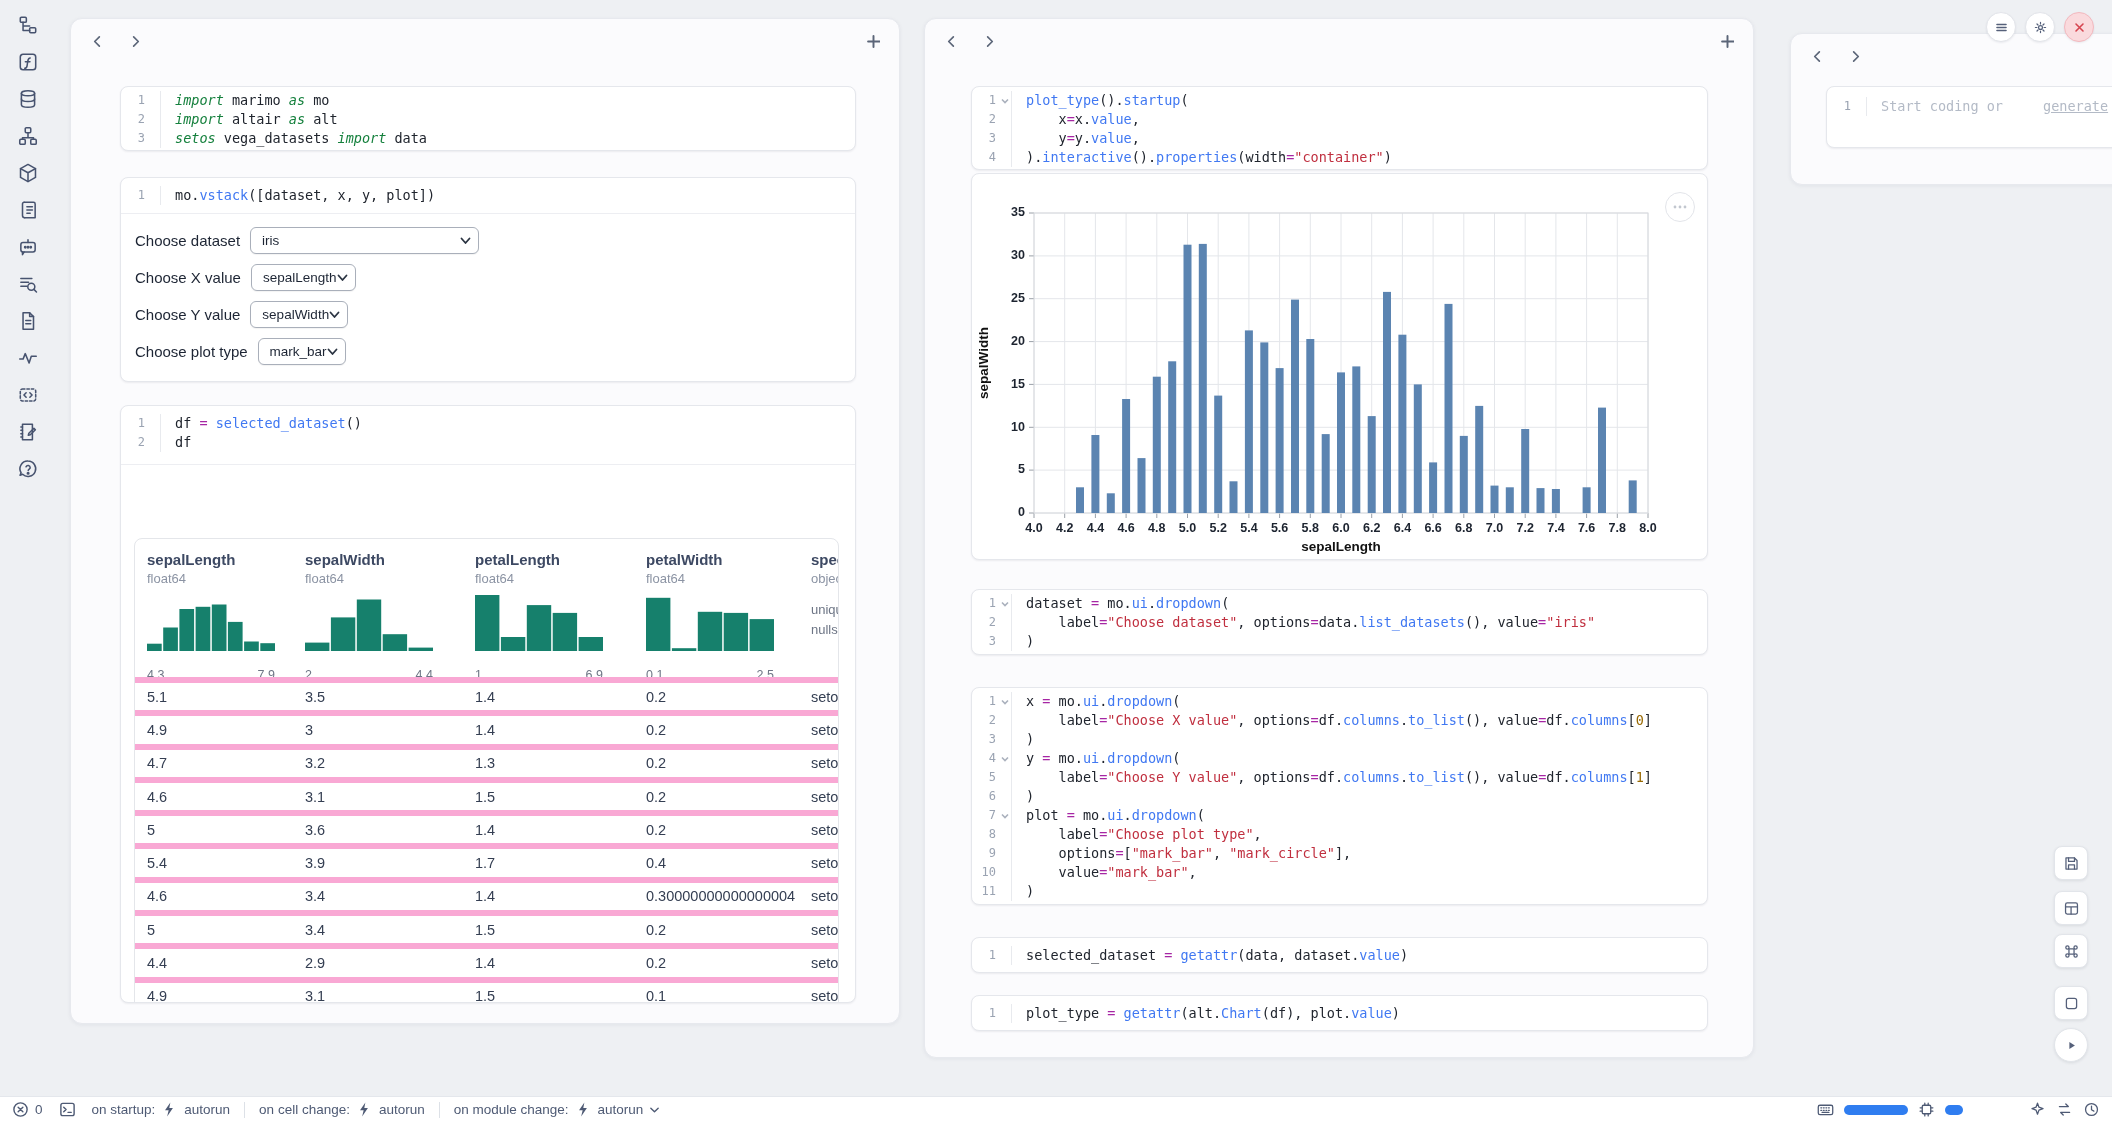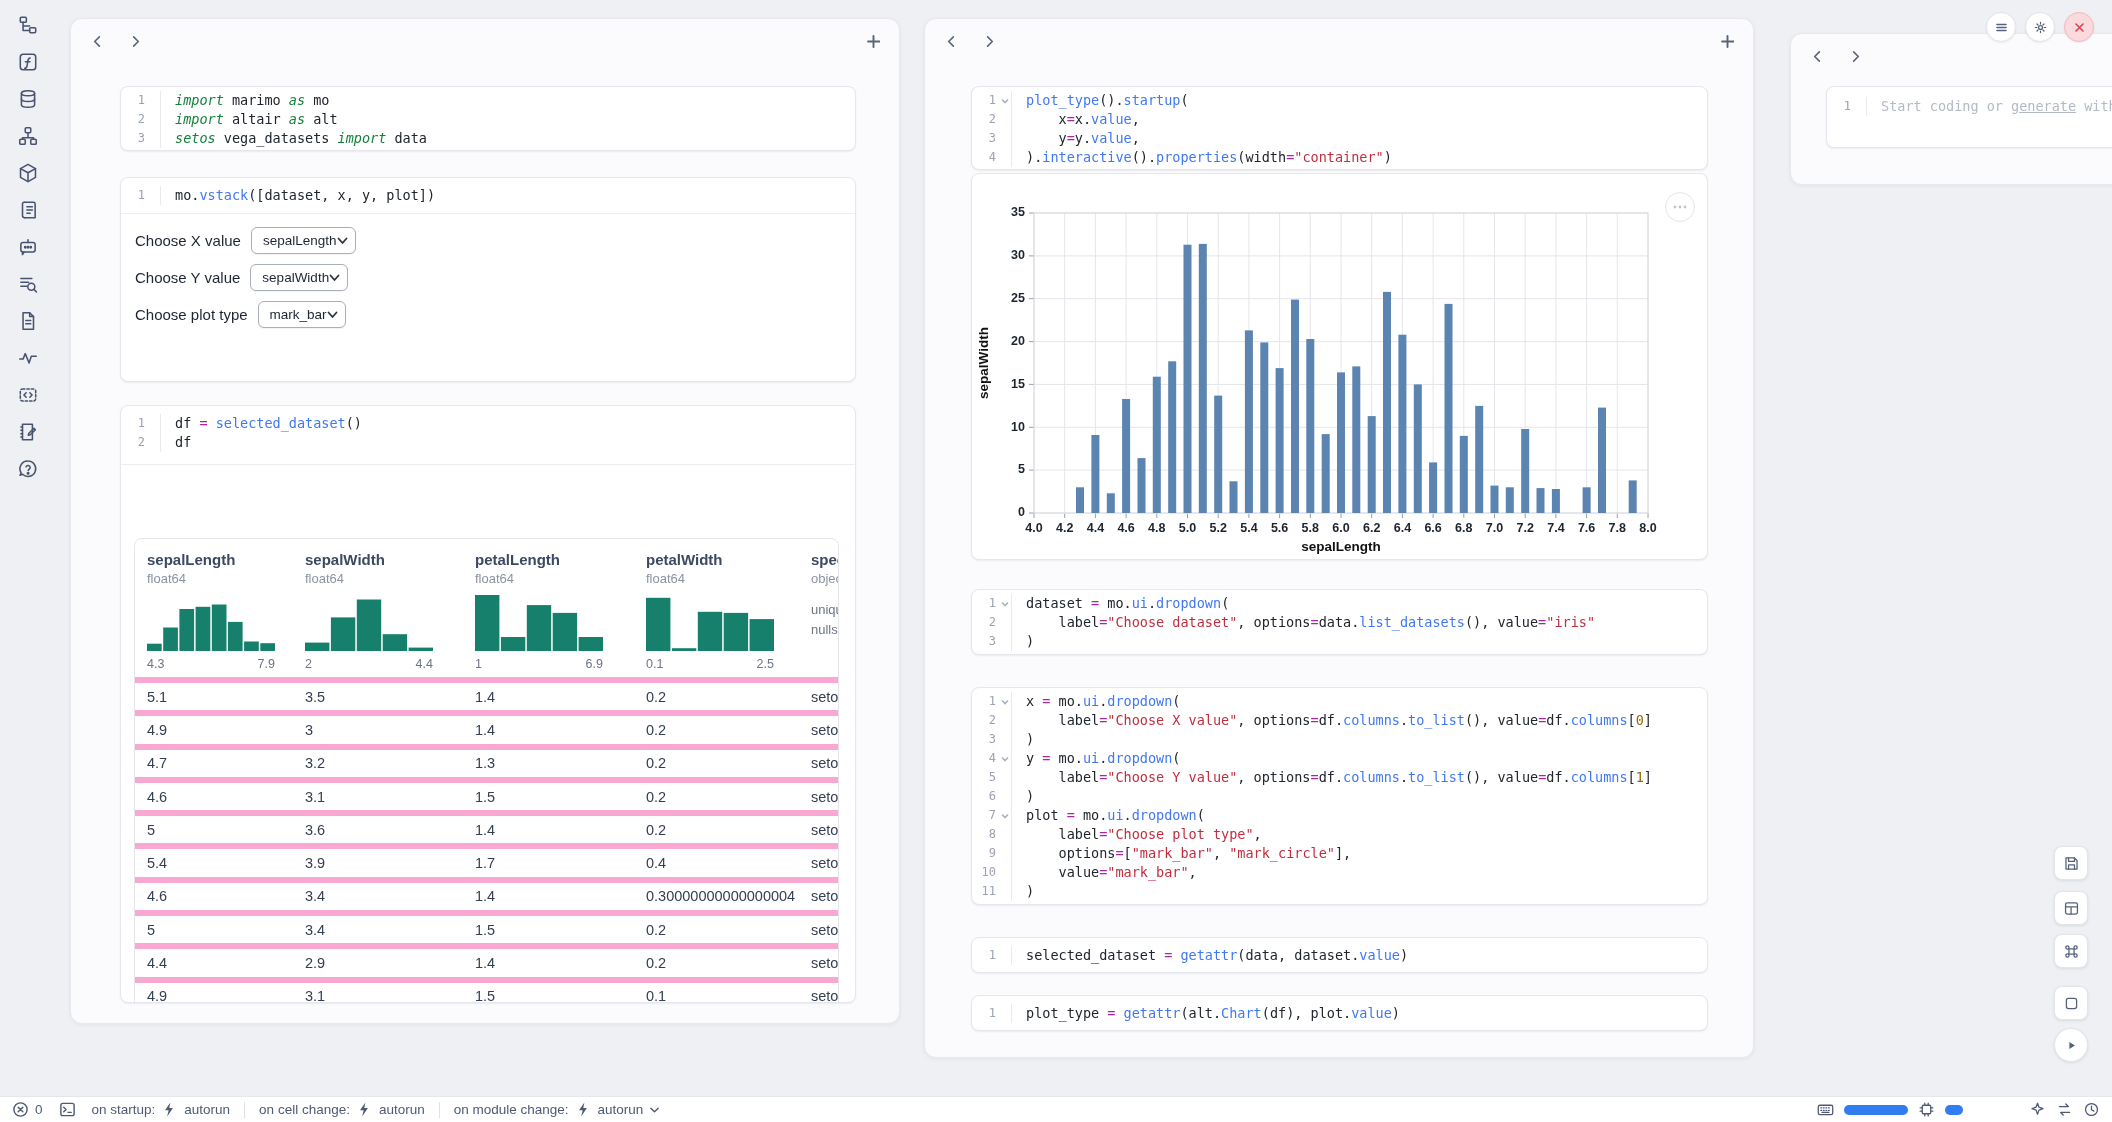--- a/index.html
+++ b/index.html
@@ -61,21 +61,21 @@
   
   .table-card { position:absolute; left:13px; top:73px; width:705px; height:516px;
                 border:1px solid #e4e6ea; border-radius:8px; overflow:hidden; background:#fff;
                 display:flex; flex-direction:column; }
   .t-head { display:grid; grid-template-columns:158px 170px 171px 165px 1fr; height:138px; flex:none; }
   .t-hcell { padding:12px 6px 0 12px; overflow:hidden; white-space:nowrap; }
   .t-name { font-size:15px; font-weight:bold; color:#3d4963; }
   .t-type { font-size:13px; color:#8b93a3; margin-top:3px; }
   .t-hist { margin-top:9px; display:block; }
   .t-minmax { width:128px; display:flex; justify-content:space-between; font-size:12.5px;
-              color:#6d7585; margin-top:6px; }
+              color:#6d7585; margin-top:17px; }
   .t-meta { font-size:13px; color:#6d7585; margin-top:14px; line-height:20px; }
   .t-body { flex:none; }
   .t-row { display:grid; grid-template-columns:158px 170px 171px 165px 1fr; height:33.3px;
            border-top:6px solid #f9a8d4; align-items:center; }
   .t-cell { padding-left:12px; font-size:14.5px; color:#343e52; white-space:nowrap; overflow:hidden; }
 
   
   #cell-plot     { left:46px; top:67px;  width:737px; height:84px; }
   #cell-chart    { left:46px; top:154px; width:737px; height:387px; }
   #cell-dataset  { left:46px; top:570px; width:737px; height:66px; }
@@ -85,21 +85,21 @@
   #chart-svg { display:block; margin-top:14px; }
   .chart-menu { position:absolute; right:12px; top:18px; width:30px; height:30px; border-radius:50%;
                 background:#fff; border:1px solid #e3e5ea; display:flex; align-items:center;
                 justify-content:center; cursor:pointer; }
   .chart-menu svg { width:16px; height:16px; fill:#c2c7cf; }
 
   
   #cell-scratch { left:35px; top:52px; width:300px; height:62px; }
   #cell-scratch .cell-code { padding:10px 0; }
   .placeholder { color:#b3bac6; }
-  .placeholder .gen { text-decoration:underline; cursor:pointer; }
+  .placeholder .gen { text-decoration:underline; cursor:pointer;margin-left:32px; }
 
   
   .win-controls { position:absolute; top:12px; left:1986px; display:flex; gap:9px; z-index:5; }
   .wc-btn { width:30px; height:30px; border-radius:50%; background:#fff; border:1px solid #e3e5ea;
             box-shadow:0 1px 2px rgba(25,35,60,.08); display:flex; align-items:center;
             justify-content:center; cursor:pointer; }
   .wc-btn svg { width:15px; height:15px; stroke:#55607a; fill:none; stroke-width:1.6;
                 stroke-linecap:round; }
   .wc-close { background:#fadadd; border-color:#f3b9bf; }
   .wc-close svg { stroke:#d64550; }
@@ -230,20 +230,29 @@
     </div>
 
     <div class="cell pad8" id="cell-vstack">
       <div class="cell-code">
           <div class="code-line">
             <span class="ln">1</span>
             <span class="code">mo.<span class="fn">vstack</span>([dataset, x, y, plot])</span>
           </div>
         </div>
       <div class="cell-output dd-out" id="dd-out">
+          <div class="dd-row">
+            <span class="dd-label">Choose dataset</span>
+            <span class="select" style="width:229px">
+              <span>iris</span>
+              <svg viewBox="0 0 11 8">
+                <path d="M1.5 1.5L5.5 6l4-4.5"></path>
+              </svg>
+            </span>
+          </div>
           <div class="dd-row">
             <span class="dd-label">Choose X value</span>
             <span class="select" style="width:105px">
               <span>sepalLength</span>
               <svg viewBox="0 0 11 8">
                 <path d="M1.5 1.5L5.5 6l4-4.5"></path>
               </svg>
             </span>
           </div>
           <div class="dd-row">

